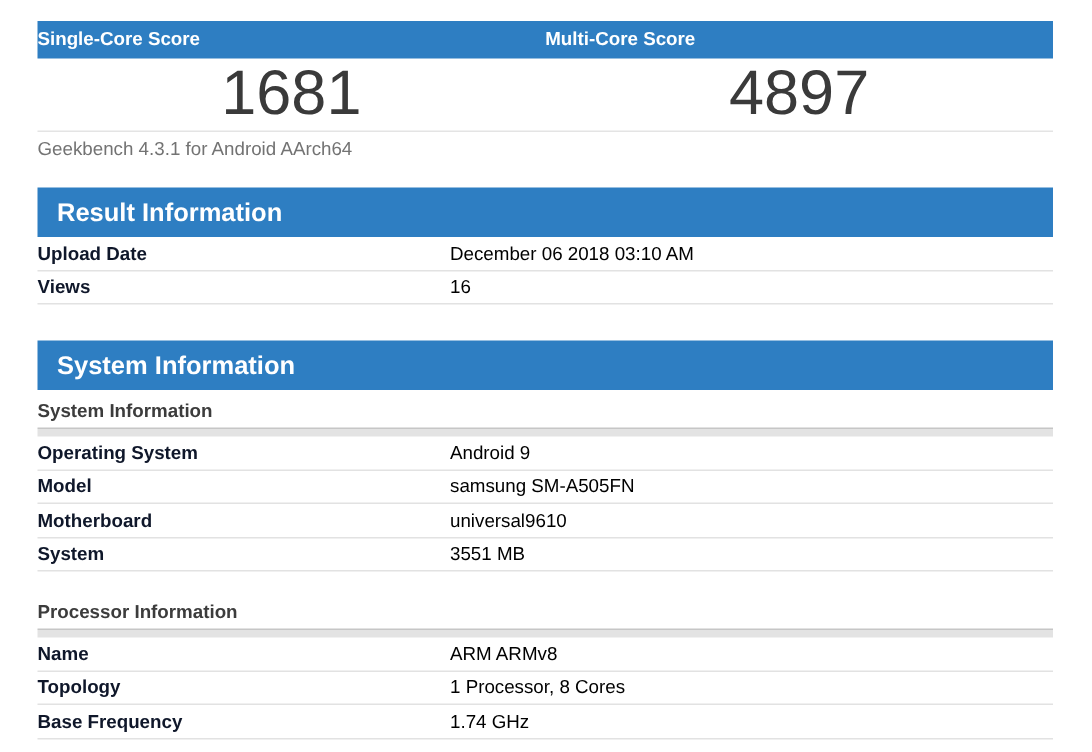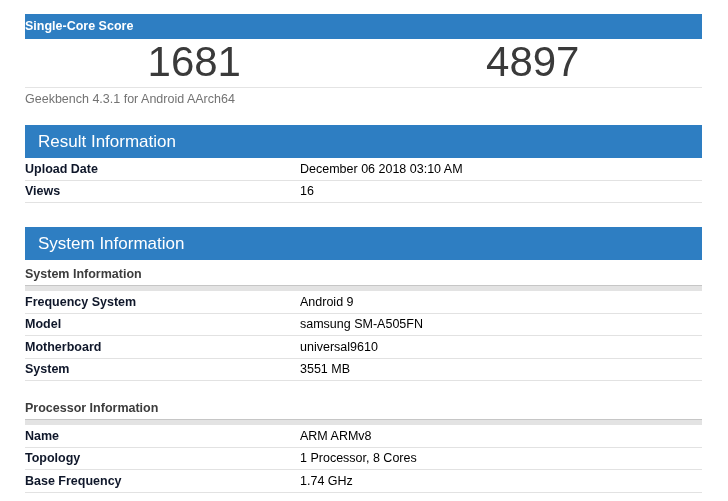--- a/index.html
+++ b/index.html
@@ -55,20 +55,21 @@
   }
 
   
   .section-header {
     margin-top: 18px;
     background: #2e7ec2;
     color: #ffffff;
     font-size: 17px;
     line-height: 19px;
     padding: 7px 13px;
+    font-weight: bold;
   }
   .section-header.system {
     margin-top: 24px;
   }
 
   
   .info-row {
     display: flex;
     border-bottom: 1px solid #e2e2e2;
     font-size: 12.5px;
@@ -103,20 +104,21 @@
     background: #e3e3e3;
   }
 </style>
 </head>
 <body>
 
 <div class="container">
 
   <div class="score-bar">
     <div class="score-col-header">Single-Core Score</div>
+    <div class="score-col-header">Multi-Core Score</div>
   </div>
   <div class="score-values">
     <div class="score-value">1681</div>
     <div class="score-value">4897</div>
   </div>
   <div class="top-rule"></div>
   <div class="version-line">Geekbench 4.3.1 for Android AArch64</div>
 
   <div class="section-header">Result Information</div>
   <div>
@@ -129,21 +131,21 @@
       <div class="value">16</div>
     </div>
   </div>
 
   <div class="section-header system">System Information</div>
 
   <div>
     <div class="sub-header first">System Information</div>
     <div class="gray-strip"></div>
     <div class="info-row">
-      <div class="label">Frequency System</div>
+      <div class="label">Operating System</div>
       <div class="value">Android 9</div>
     </div>
     <div class="info-row">
       <div class="label">Model</div>
       <div class="value">samsung SM-A505FN</div>
     </div>
     <div class="info-row">
       <div class="label">Motherboard</div>
       <div class="value">universal9610</div>
     </div>

